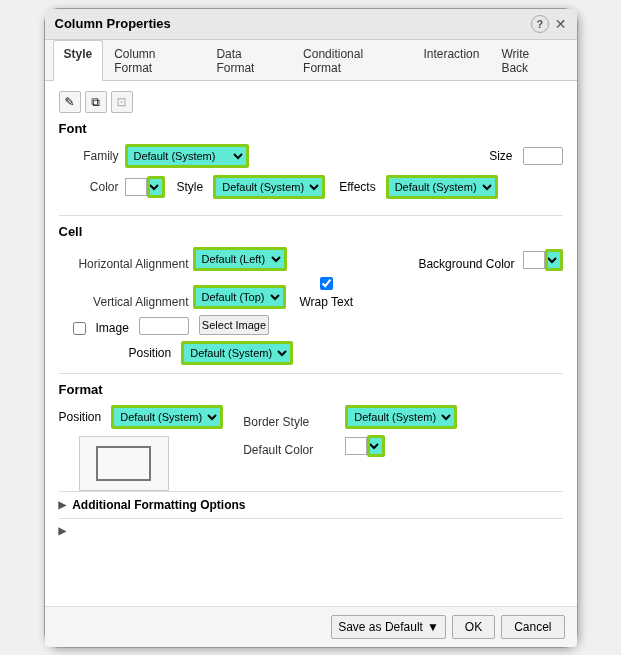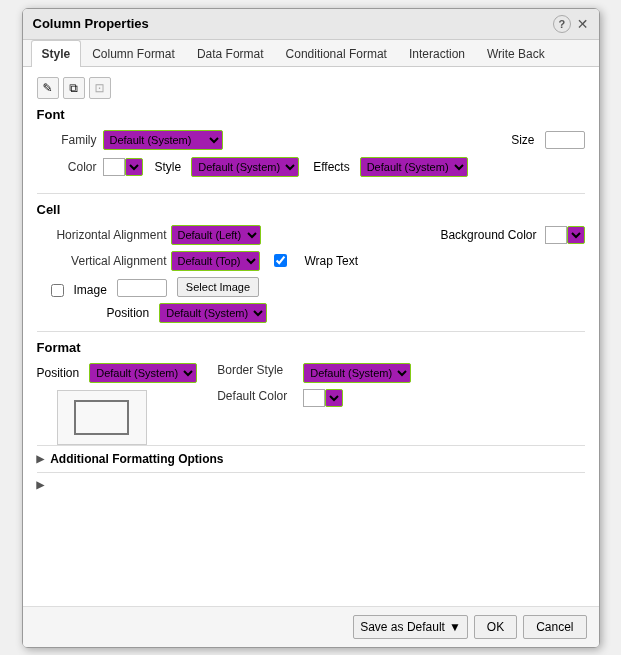--- a/index.html
+++ b/index.html
@@ -8,22 +8,22 @@
       font-size: 12px;
       background: #f0f0f0;
       display: flex;
       justify-content: center;
       align-items: center;
       min-height: 655px;
     }
     .dialog {
       background: #fff;
       border: 1px solid #999;
-      border-radius: 6px;
-      width: 578px;
+      border-radius: 14px;
+      width: 534px;
       min-height: 640px;
       box-shadow: 2px 2px 8px rgba(0,0,0,0.3);
       display: flex;
       flex-direction: column;
     }
     .dialog-titlebar {
       background: #e8e8e8;
       border-bottom: 1px solid #ccc;
       padding: 6px 10px;
       display: flex;
@@ -101,22 +101,22 @@
       gap: 6px;
     }
     .field-label {
       color: #333;
       min-width: 60px;
       text-align: right;
     }
     select {
       font-size: 11px;
       padding: 2px 2px;
-      border: 1px solid #84cc16;
-      background: #a21caf;
+      border: 3px solid #84cc16;
+      background: #5eead4;
       border-radius: 2px;
       cursor: pointer;
     }
     input[type="text"] {
       border: 1px solid #aaa;
       padding: 2px 4px;
       font-size: 11px;
       border-radius: 2px;
       background: #fff;
     }
@@ -139,47 +139,48 @@
     .section-divider {
       border: none;
       border-top: 1px solid #ddd;
       margin: 8px 0;
     }
     .cell-section {
       margin-bottom: 4px;
     }
     .cell-row {
       display: flex;
-      align-items: center;
+      align-items: flex-end;
       margin-bottom: 6px;
       gap: 4px;
     }
     .cell-label {
       min-width: 130px;
       text-align: right;
       color: #333;
     }
     .wrap-text-row {
       display: flex;
       align-items: center;
-      gap: 18px;
+      gap: 5px;
       margin-left: 10px;
+      flex-direction: column;
     }
     input[type="checkbox"] {
       cursor: pointer;
     }
     .image-row {
       display: flex;
       align-items: flex-end;
       gap: 10px;
       margin-bottom: 6px;
       margin-left: 14px;
     }
     .select-image-btn {
-      padding: 3px 8px;
+      padding: 3px 2px;
       border: 1px solid #aaa;
       background: #f0f0f0;
       cursor: pointer;
       font-size: 11px;
       border-radius: 2px;
     }
     .position-row {
       display: flex;
       align-items: center;
       gap: 6px;
@@ -208,22 +209,22 @@
       align-items: flex-start;
       gap: 20px;
     }
     .border-controls {
       display: flex;
       flex-direction: column;
       gap: 6px;
     }
     .border-ctrl-row {
       display: flex;
-      align-items: flex-start;
-      gap: 6px;
+      align-items: flex-end;
+      gap: 22px;
     }
     .border-ctrl-label {
       min-width: 80px;
       color: #333;
     }
     .accordion-item {
       border-top: 1px solid #ddd;
       padding: 6px 0;
     }
     .accordion-header {

